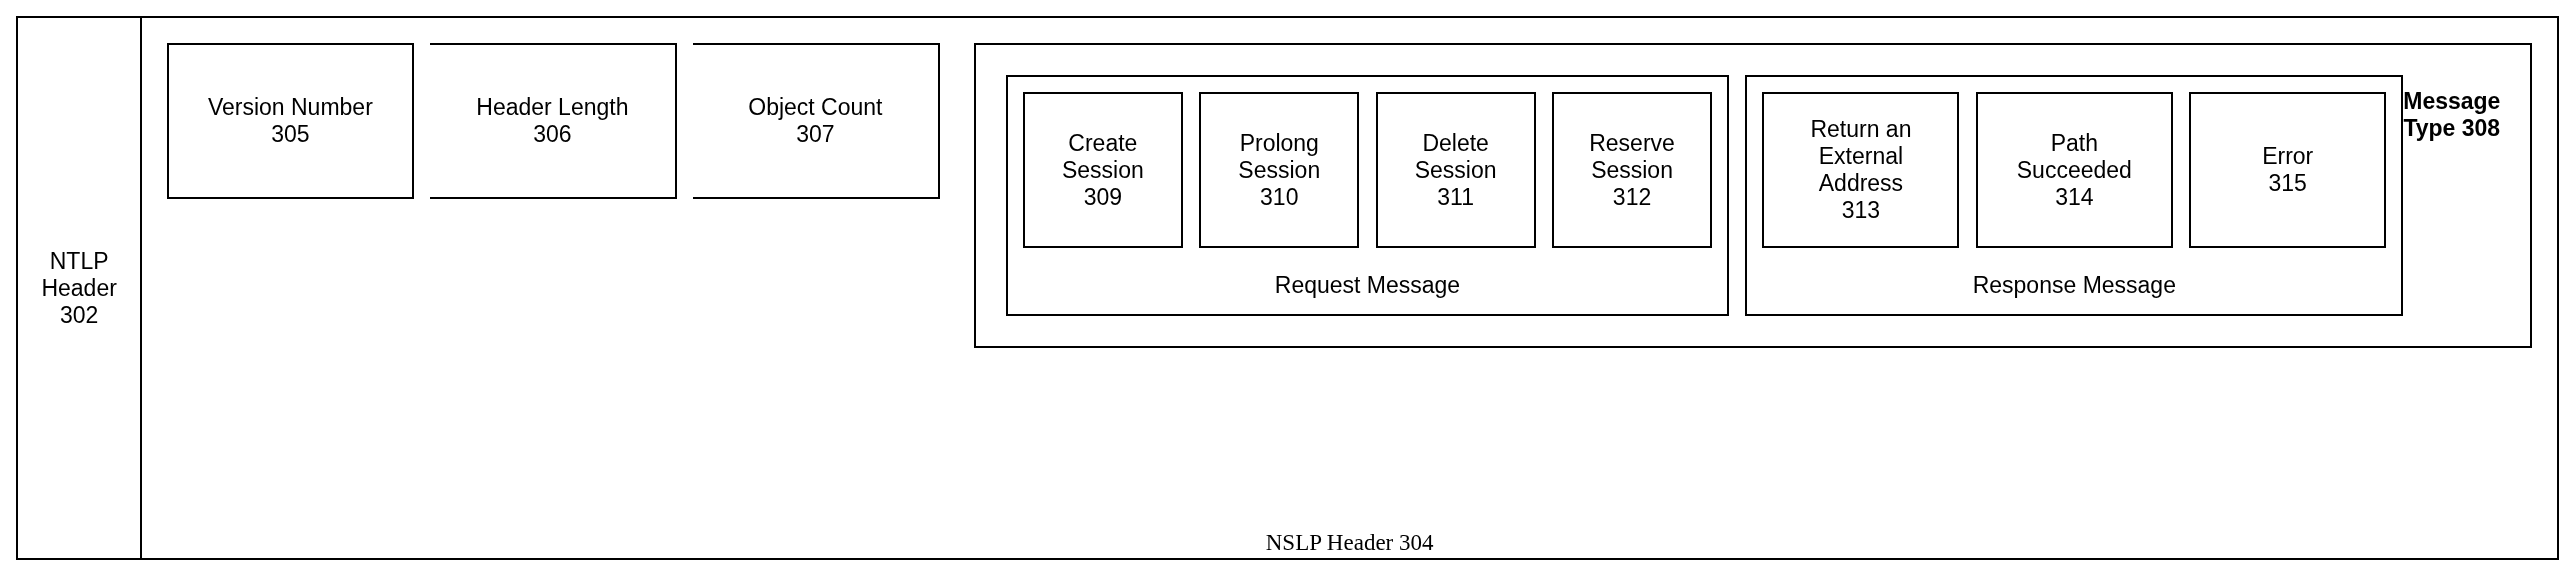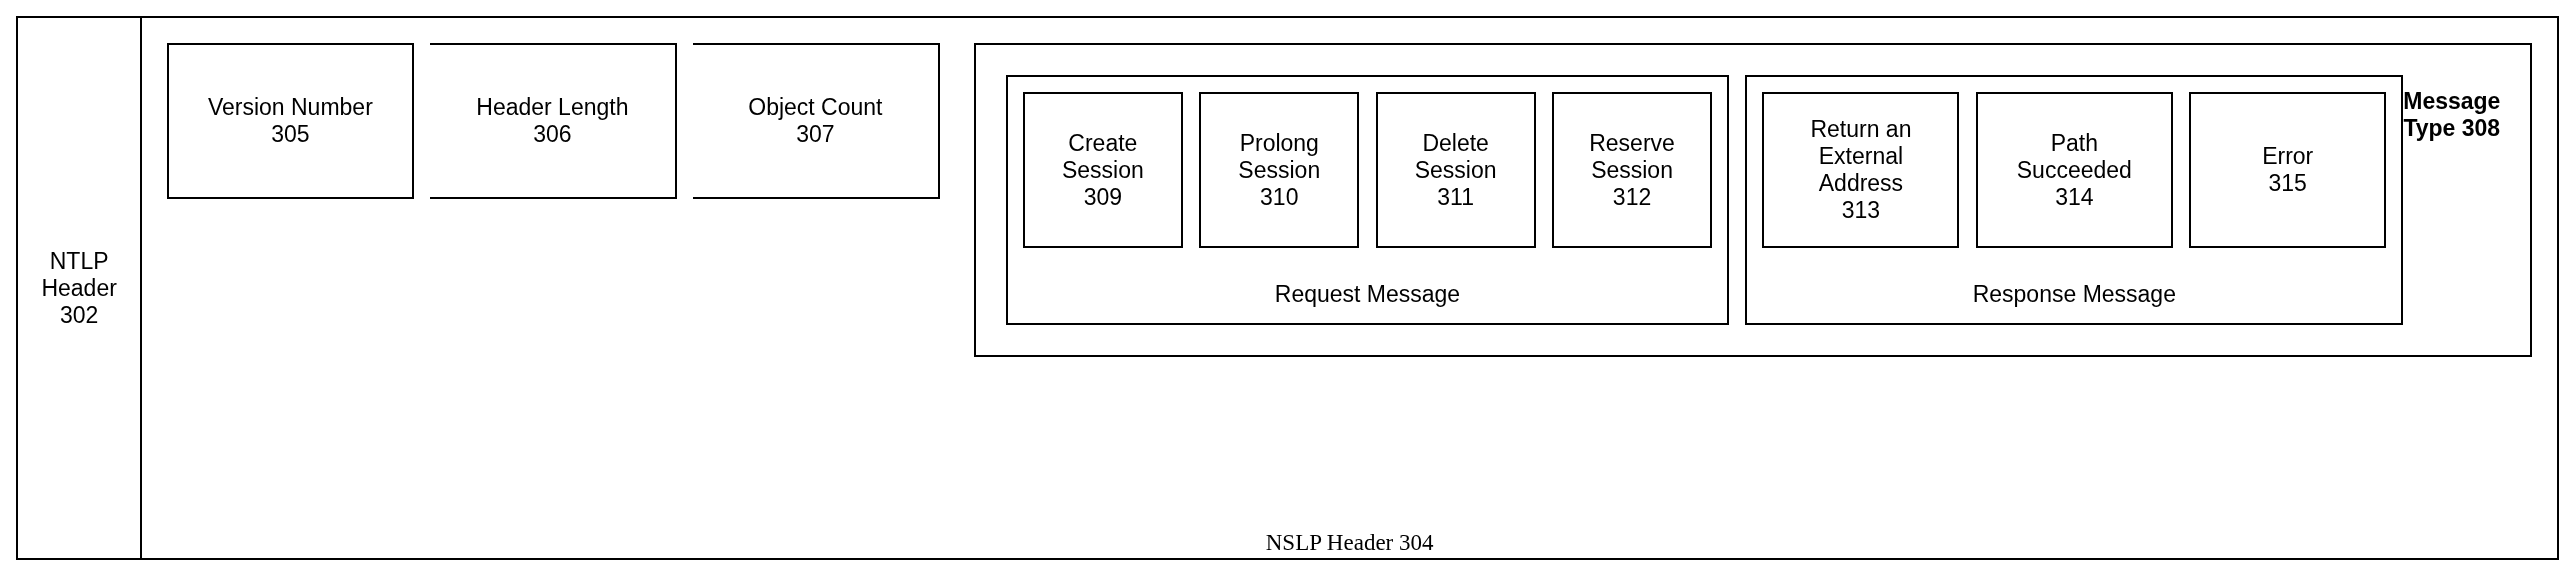--- a/index.html
+++ b/index.html
@@ -90,21 +90,21 @@
     align-items: center;
     justify-content: center;
     text-align: center;
     padding: 6.6px;
   }
   .msg-item.wider {
     width: 197px;
   }
   .group-label {
     text-align: center;
-    margin-top: 33px;
+    margin-top: 24px;
   }
   .mt-label {
     text-align: center;
     margin-top: 12.3px;
     font-weight: bold;
   }
   .nslp-label {
     text-align: center;
     margin-top: auto;
     padding-bottom: 2px;

